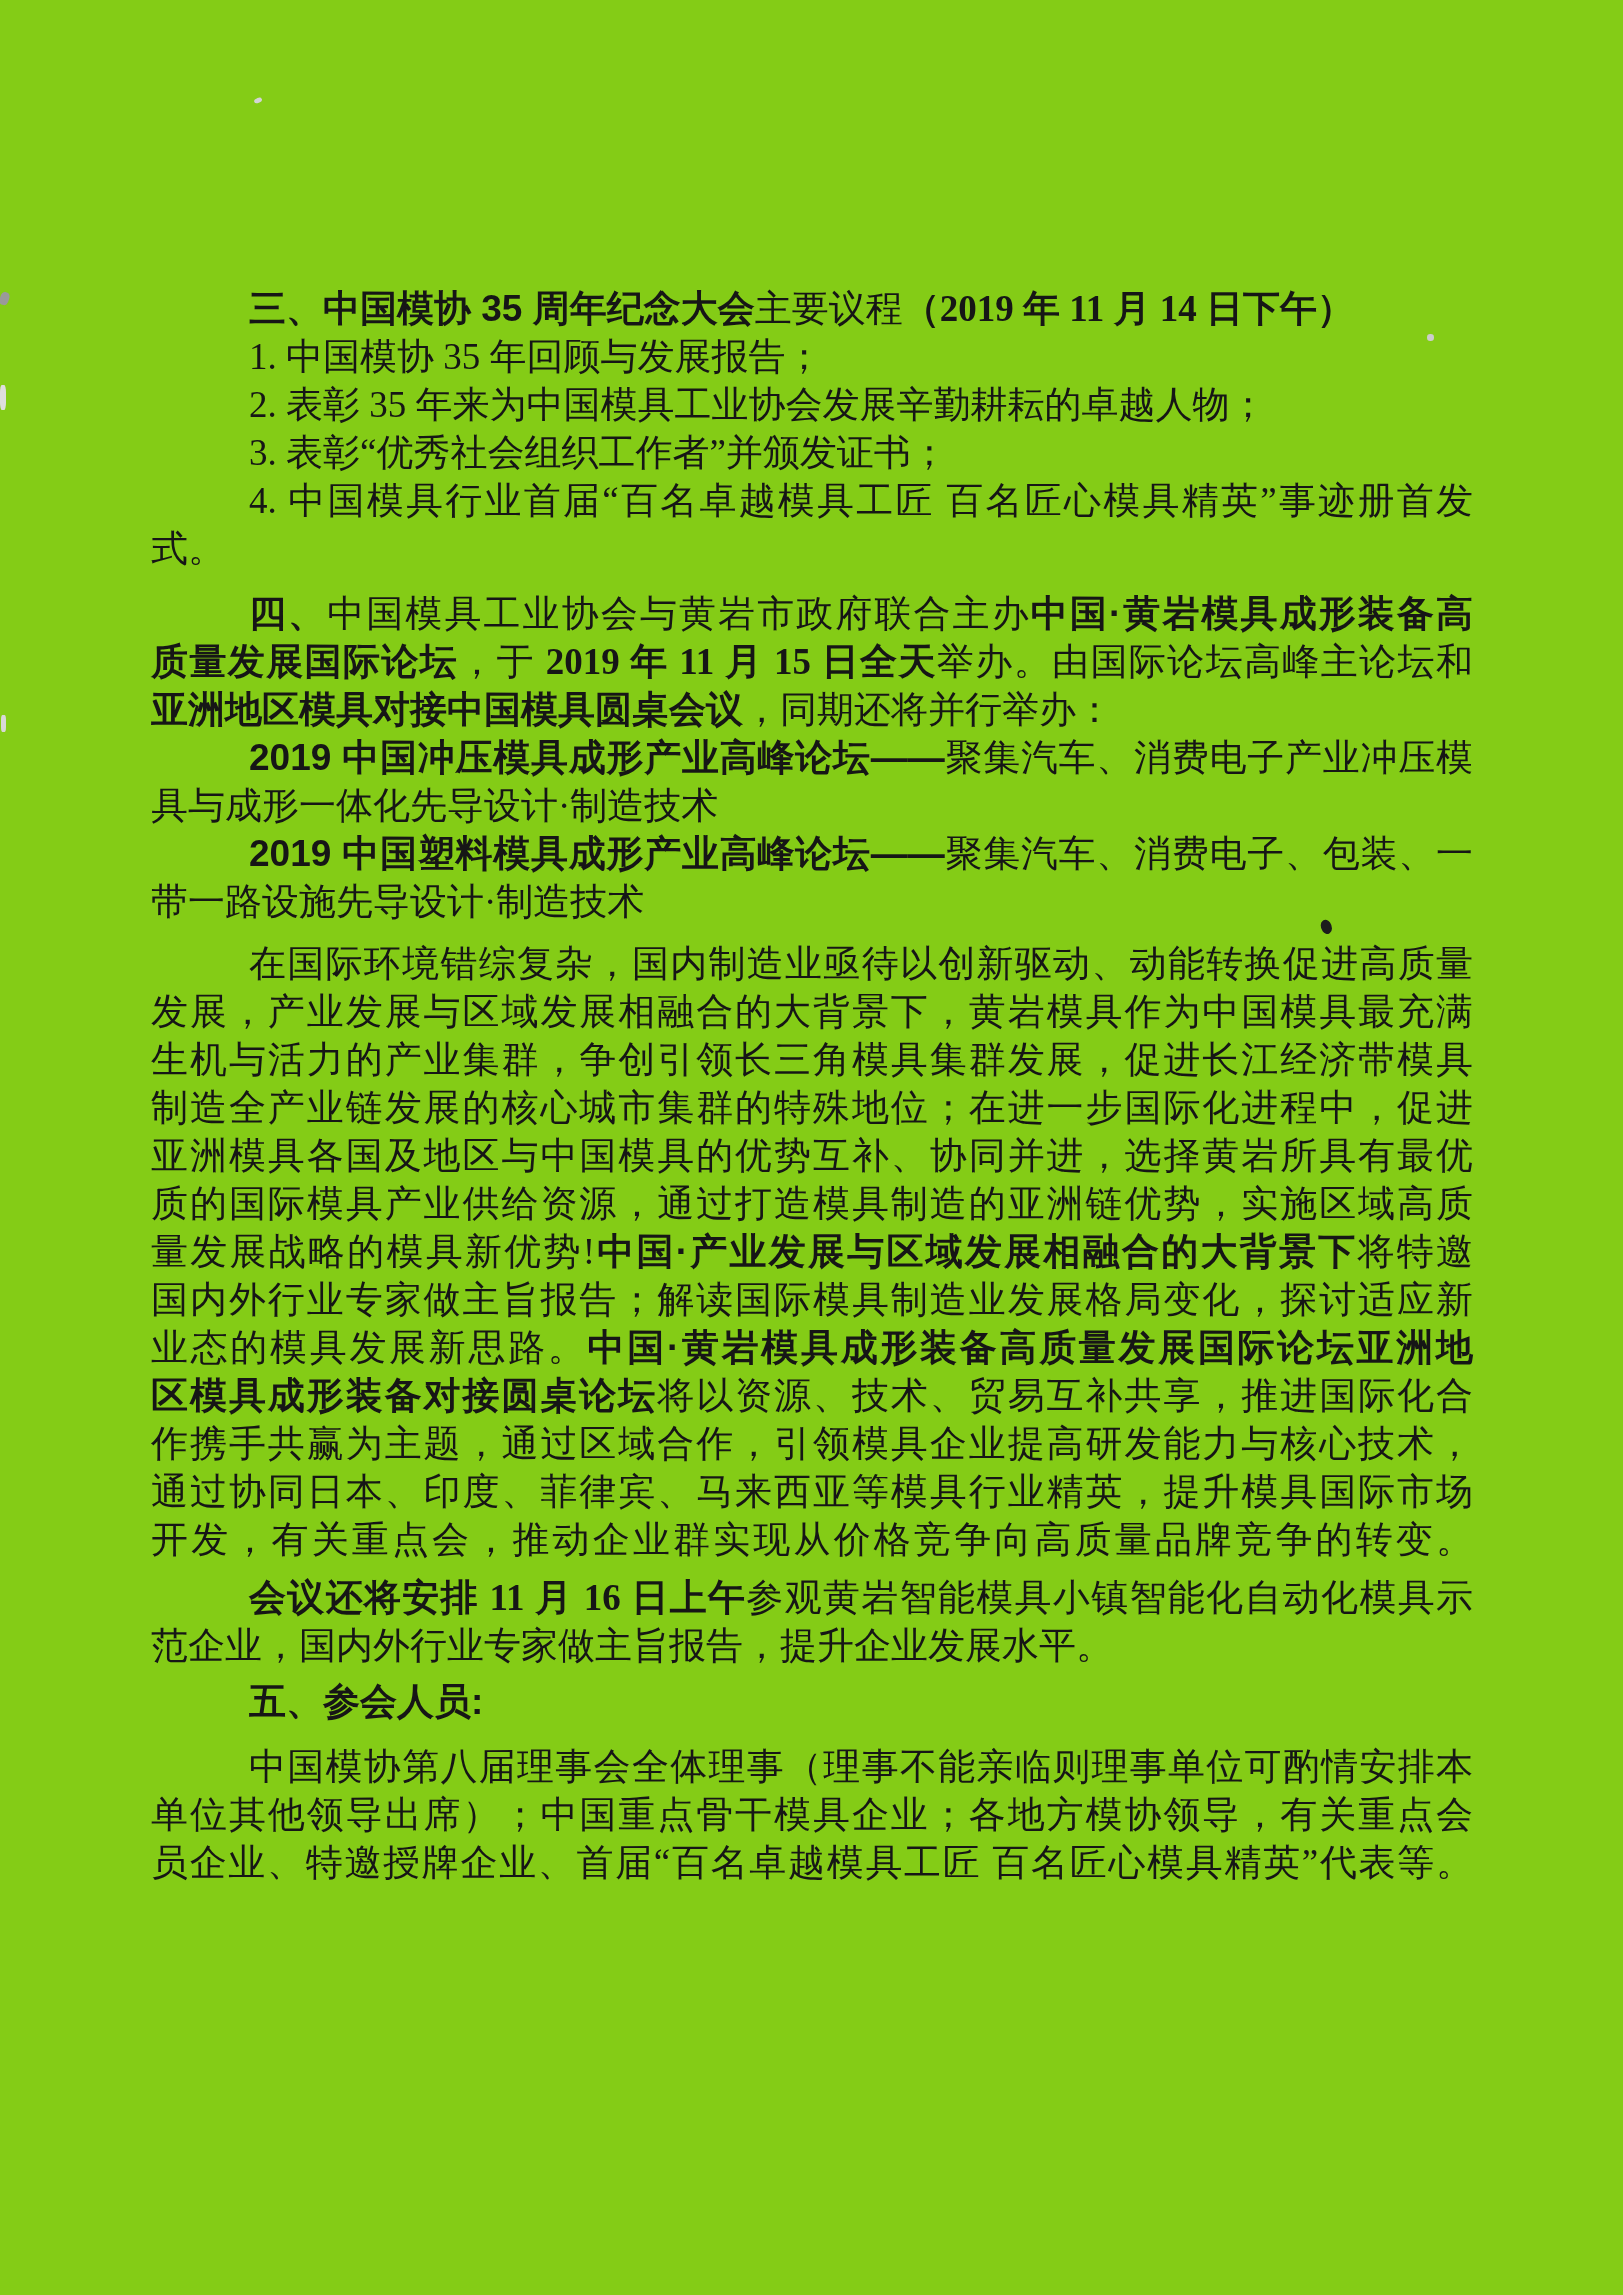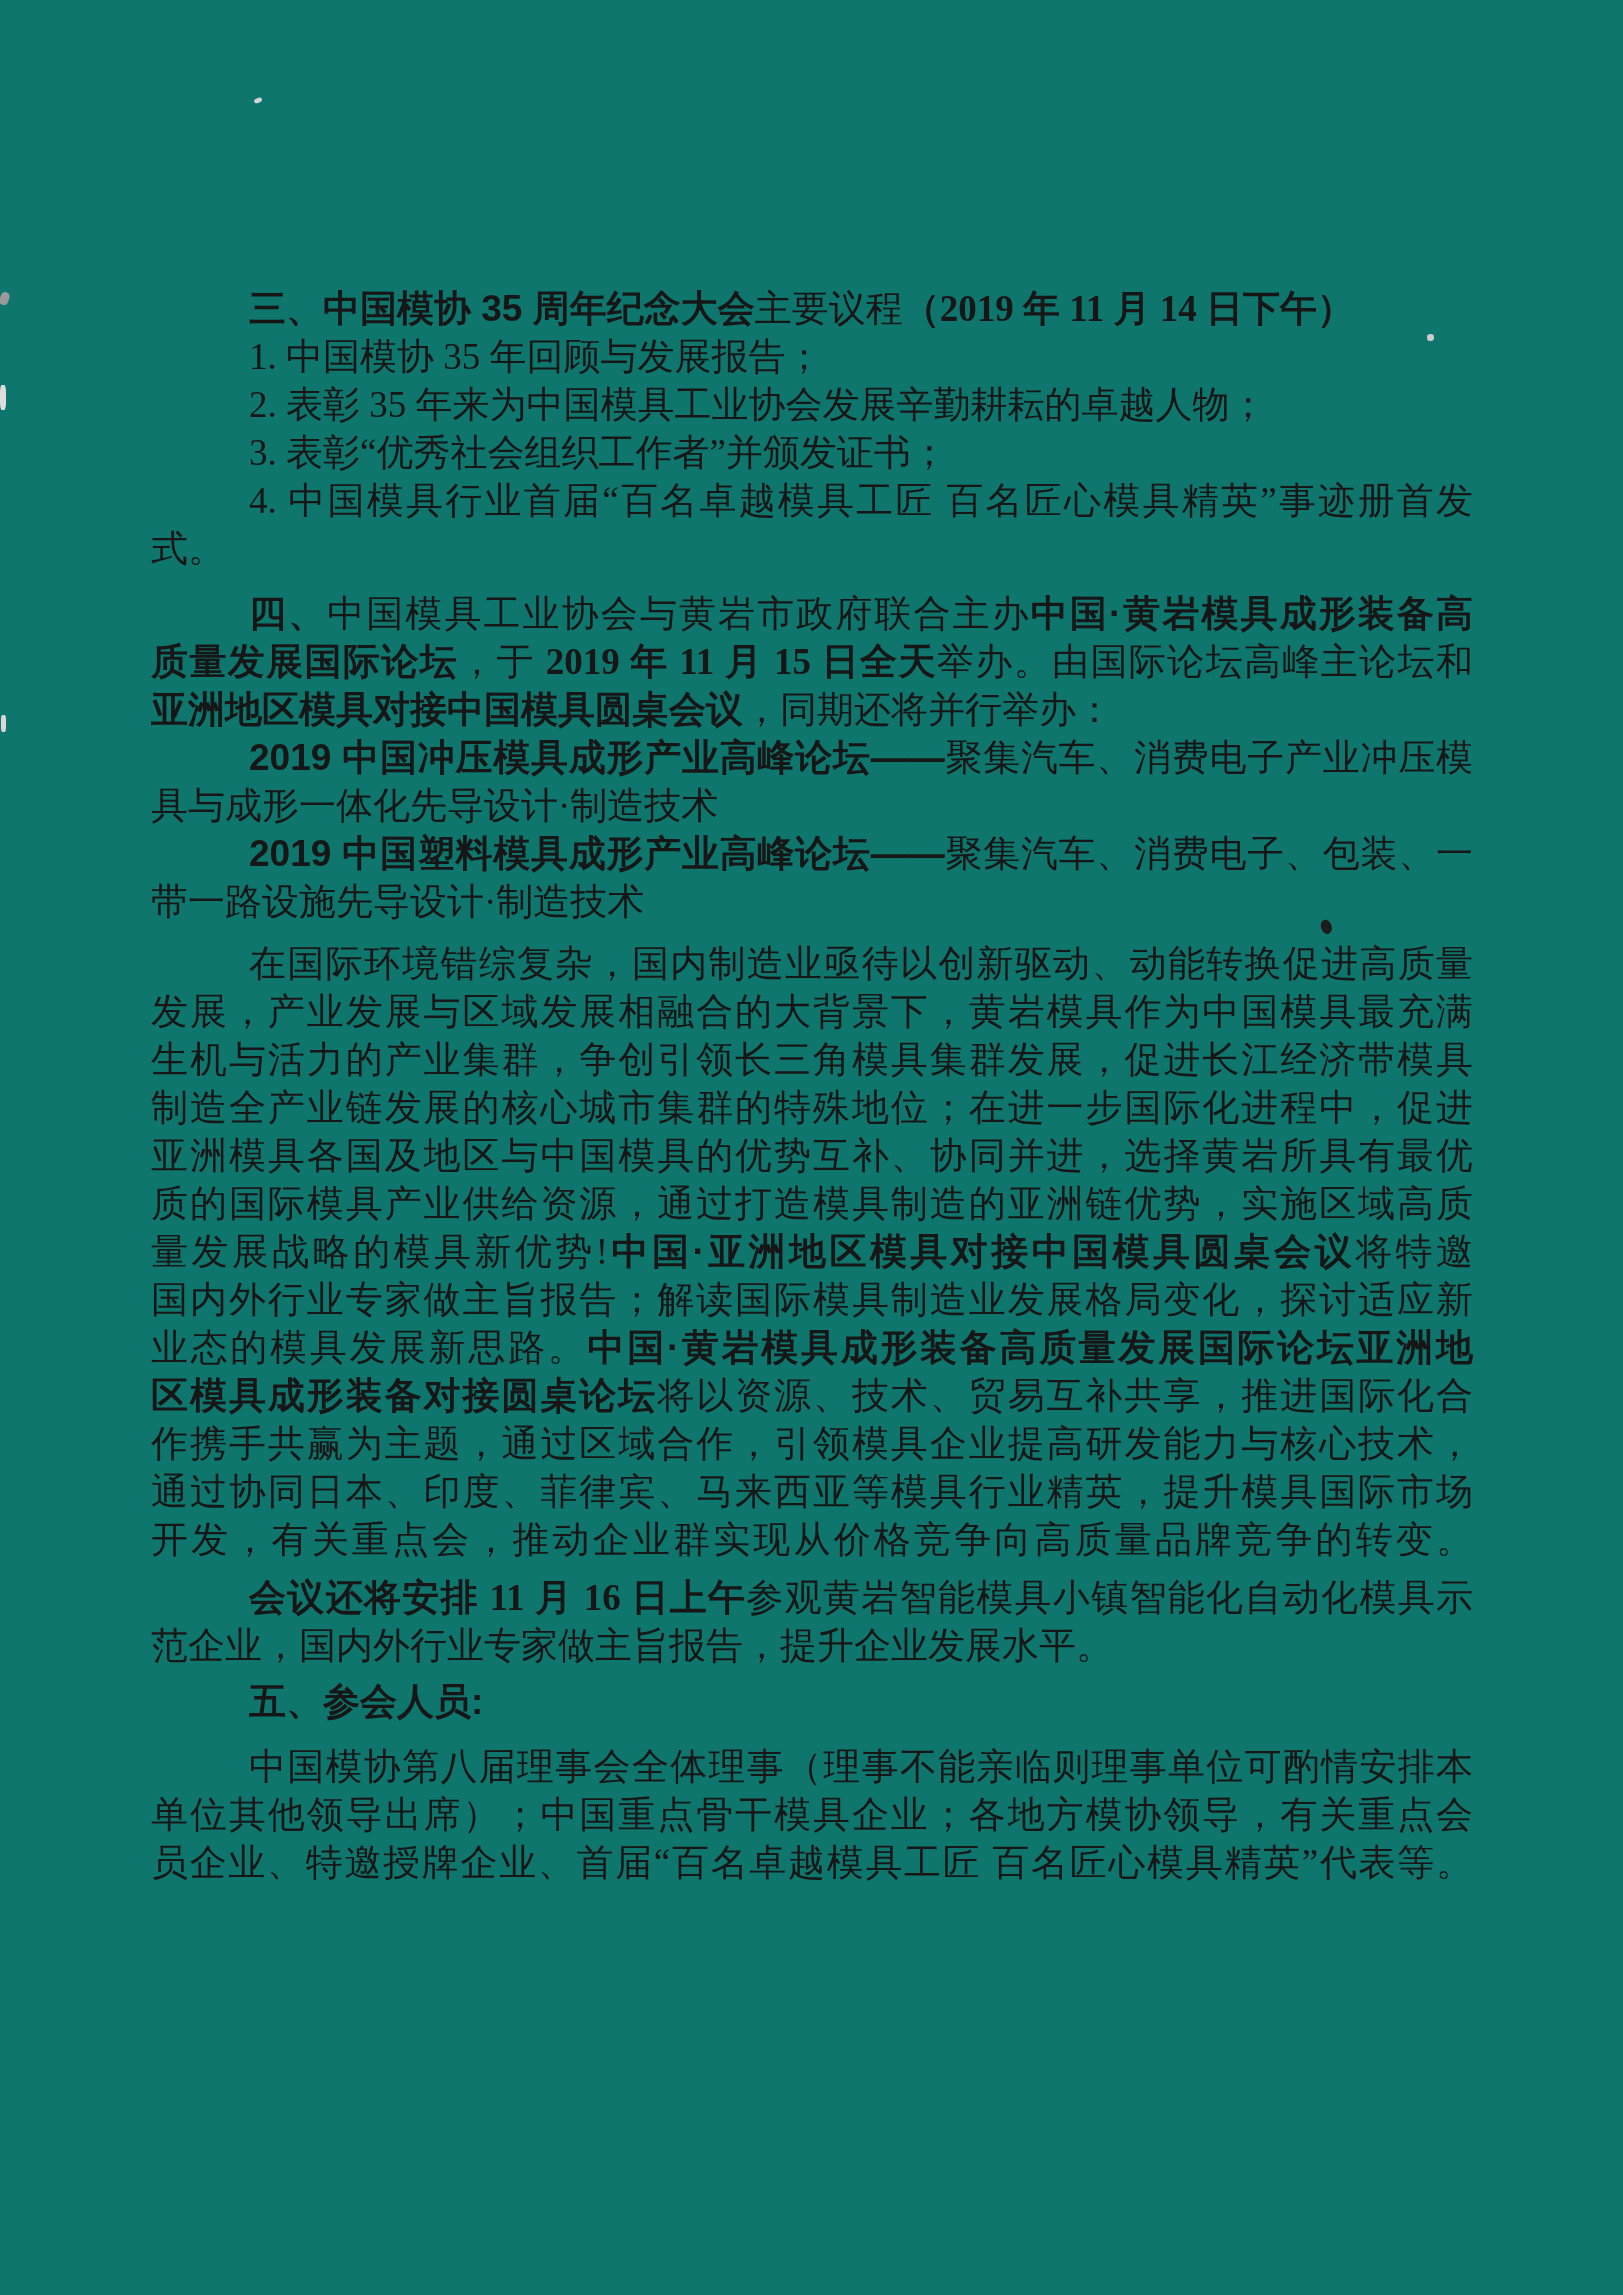--- a/index.html
+++ b/index.html
@@ -1,20 +1,20 @@
 <!DOCTYPE html>
 <html style="font-size:10.5px"><head>
 <meta charset="utf-8">
 <title>Scanned Notice Page</title>
 <style>
   html,body{margin:0;padding:0;background:#e8e8e8;}
   .page{
     position:relative;
     width:1623px;height:2295px;
-    background:#0f766e;
+    background:#84cc16;
     overflow:hidden;
     font-family:"Liberation Serif","DejaVu Serif",serif;
   }
   .text-block{
     position:absolute;
     left:151px;top:285px;width:1322px;
     color:#161616;
     font-size:37px;
     line-height:48px;
   }
@@ -43,21 +43,21 @@
       <div class="line indent justify"><span class="s-bold-sans">2019 中国冲压模具成形产业高峰论坛——</span><span class="s-regular">聚集汽车、消费电子产业冲压模</span></div>
       <div class="line"><span class="s-regular">具与成形一体化先导设计·制造技术</span></div>
       <div class="line indent justify"><span class="s-bold-sans">2019 中国塑料模具成形产业高峰论坛——</span><span class="s-regular">聚集汽车、消费电子、包装、一</span></div>
       <div class="line"><span class="s-regular">带一路设施先导设计·制造技术</span></div>
       <div class="line indent justify" style="margin-top: 14.4px;"><span class="s-regular">在国际环境错综复杂，国内制造业亟待以创新驱动、动能转换促进高质量</span></div>
       <div class="line justify"><span class="s-regular">发展，产业发展与区域发展相融合的大背景下，黄岩模具作为中国模具最充满</span></div>
       <div class="line justify"><span class="s-regular">生机与活力的产业集群，争创引领长三角模具集群发展，促进长江经济带模具</span></div>
       <div class="line justify"><span class="s-regular">制造全产业链发展的核心城市集群的特殊地位；在进一步国际化进程中，促进</span></div>
       <div class="line justify"><span class="s-regular">亚洲模具各国及地区与中国模具的优势互补、协同并进，选择黄岩所具有最优</span></div>
       <div class="line justify"><span class="s-regular">质的国际模具产业供给资源，通过打造模具制造的亚洲链优势，实施区域高质</span></div>
-      <div class="line justify"><span class="s-regular">量发展战略的模具新优势!</span><span class="s-bold-sans">中国·亚洲地区模具对接中国模具圆桌会议</span><span class="s-regular">将特邀</span></div>
+      <div class="line justify"><span class="s-regular">量发展战略的模具新优势!</span><span class="s-bold-sans">中国·产业发展与区域发展相融合的大背景下</span><span class="s-regular">将特邀</span></div>
       <div class="line justify"><span class="s-regular">国内外行业专家做主旨报告；解读国际模具制造业发展格局变化，探讨适应新</span></div>
       <div class="line justify"><span class="s-regular">业态的模具发展新思路。</span><span class="s-bold-sans">中国·黄岩模具成形装备高质量发展国际论坛亚洲地</span></div>
       <div class="line justify"><span class="s-bold-sans">区模具成形装备对接圆桌论坛</span><span class="s-regular">将以资源、技术、贸易互补共享，推进国际化合</span></div>
       <div class="line justify"><span class="s-regular">作携手共赢为主题，通过区域合作，引领模具企业提高研发能力与核心技术，</span></div>
       <div class="line justify"><span class="s-regular">通过协同日本、印度、菲律宾、马来西亚等模具行业精英，提升模具国际市场</span></div>
       <div class="line justify"><span class="s-regular">开发，有关重点会，推动企业群实现从价格竞争向高质量品牌竞争的转变。</span></div>
       <div class="line indent justify" style="margin-top: 10px;"><span class="s-bold">会议还将安排 11 月 16 日上午</span><span class="s-regular">参观黄岩智能模具小镇智能化自动化模具示</span></div>
       <div class="line"><span class="s-regular">范企业，国内外行业专家做主旨报告，提升企业发展水平。</span></div>
       <div class="line indent" style="margin-top: 7.9px;"><span class="s-bold-sans">五、参会人员:</span></div>
       <div class="line indent justify" style="margin-top: 17px;"><span class="s-regular">中国模协第八届理事会全体理事（理事不能亲临则理事单位可酌情安排本</span></div>

